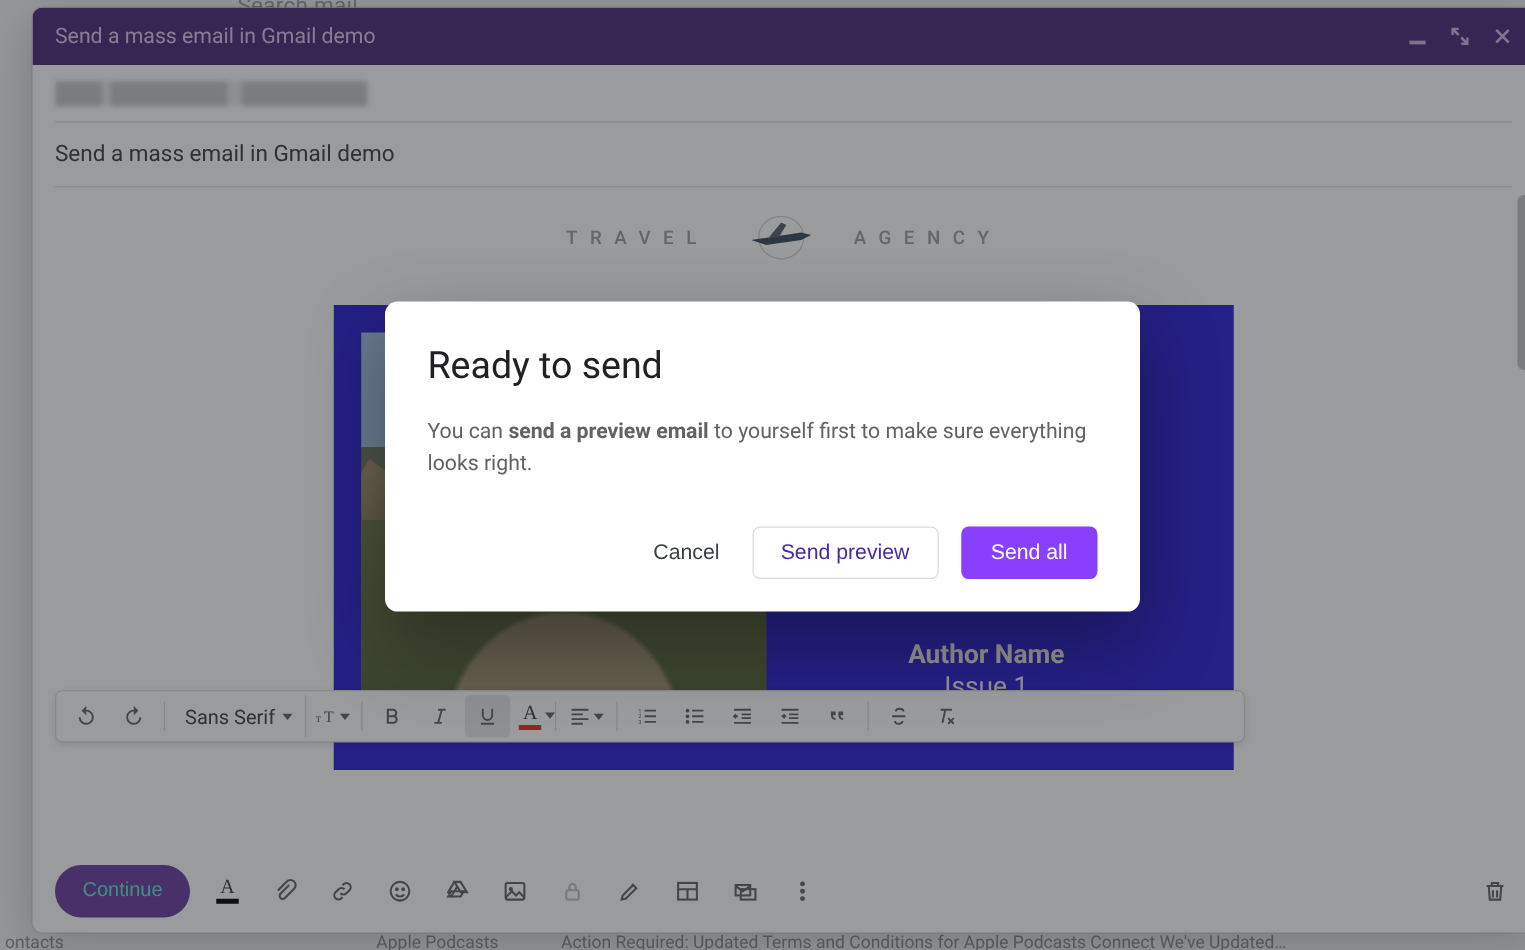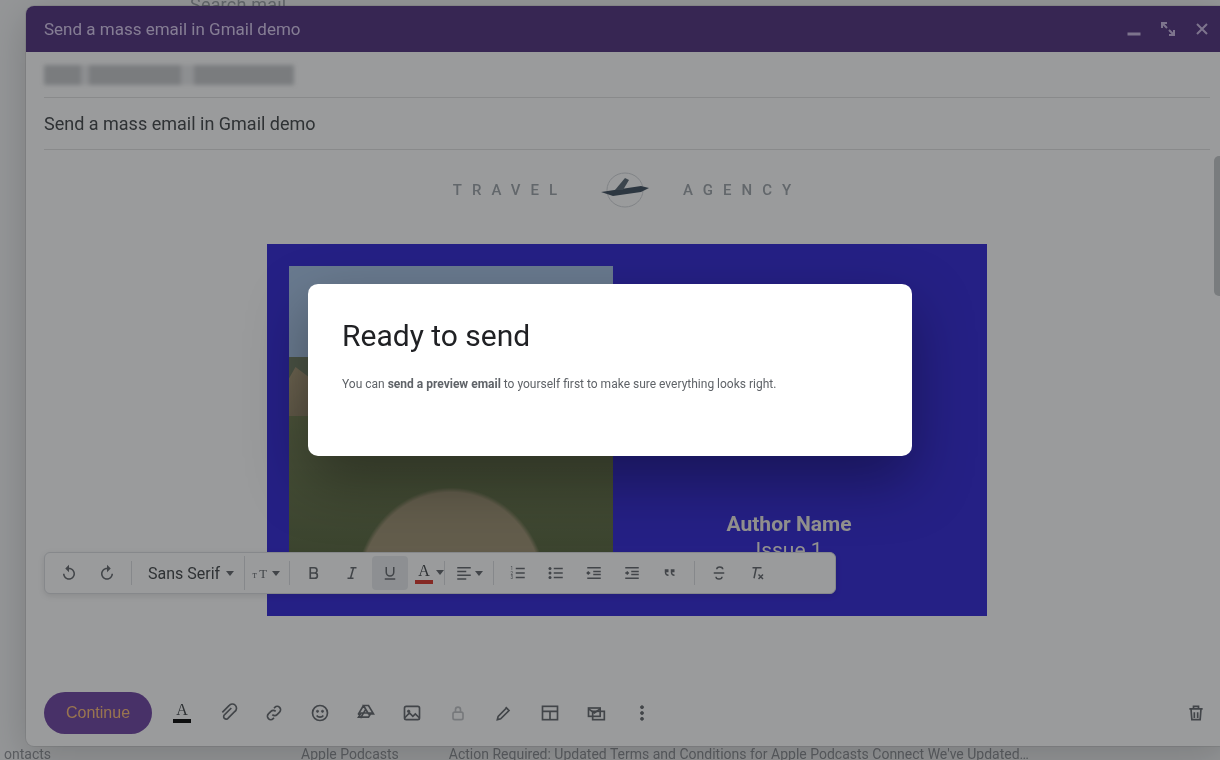--- a/index.html
+++ b/index.html
@@ -173,21 +173,21 @@
   }
   .hero-text .issue {
     color:#f2efe9; font-size:21px;
   }
 
   
   .fmt-toolbar {
     position: absolute;
     left: 18px;
     bottom: 84px;
-    width: 792px;
+    width: 952px;
     height: 42px;
     background:#fff;
     border:1px solid #dadce0;
     border-radius:6px;
     box-shadow:0 2px 6px rgba(0,0,0,0.12);
     display:flex; align-items:center;
     padding: 0 6px;
     gap:2px;
     z-index:3;
   }
@@ -212,21 +212,21 @@
   
   .action-bar {
     height: 68px;
     display:flex; align-items:center;
     padding: 0 18px;
     gap: 16px;
     border-top:1px solid transparent;
   }
   .continue-btn {
     background:#6b3fa0;
-    color:#fdba74;
+    color:#5eead4;
     border:none;
     border-radius:22px;
     height:42px;
     padding:0 22px;
     font-size:16px;
     font-weight:500;
     cursor:pointer;
   }
   .action-icons {
     display:flex; align-items:center; gap:18px;
@@ -273,21 +273,21 @@
     font-weight:400;
     color:#202124;
     margin-bottom:22px;
   }
   .modal .line1 {
     font-size:17px;
     color:#5f6368;
     margin-bottom:26px;
   }
   .modal .line2 {
-    font-size:12px;
+    font-size:17px;
     color:#5f6368;
     line-height:1.55;
     margin-bottom:36px;
   }
   .modal .line2 strong { color:#5f6368; font-weight:700; }
   .modal-actions {
     display:flex; justify-content:flex-end; gap:18px; align-items:center;
   }
   .btn-text {
     background:none; border:none; color:#3c4043;
@@ -559,13 +559,18 @@
   </div>
 </div>
 
 <div class="scrim"></div>
 
 <div class="modal">
   <h2>Ready to send</h2>
   <p class="line2">
     <span>You can </span><strong>send a preview email</strong><span> to yourself first to make sure everything looks right.</span>
   </p>
+  <div class="modal-actions">
+    <button class="btn-text">Cancel</button>
+    <button class="btn-outline">Send preview</button>
+    <button class="btn-primary">Send all</button>
+  </div>
 </div>
 
 </body></html>

